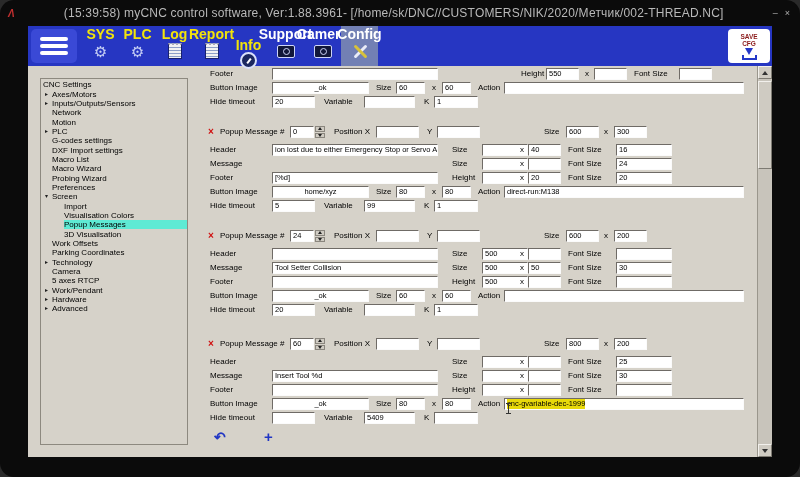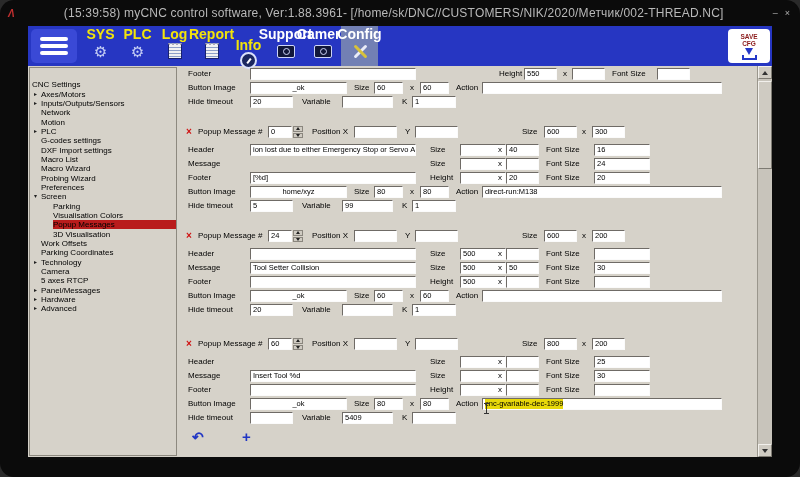--- a/index.html
+++ b/index.html
@@ -33,28 +33,28 @@
   .ticon-tools::before{background:#e9ecf8;transform:rotate(45deg);}
   .ticon-tools::after{background:#d8c23a;transform:rotate(-45deg);}
   .save-btn{width:42px;height:34px;margin:3px 2px 3px auto;background:#fff;border-radius:4px;display:flex;flex-direction:column;align-items:center;justify-content:center;}
   .save-label{font-size:6.5px;font-weight:bold;color:#8b1a1a;text-align:center;width:26px;line-height:7px;}
   .save-arrow{position:relative;width:16px;height:12px;margin-top:1px;}
   .save-arrow::before{content:'';position:absolute;left:4px;top:0;border-left:4px solid transparent;border-right:4px solid transparent;border-top:7px solid #2438c8;}
   .save-arrow::after{content:'';position:absolute;left:1px;bottom:0;width:11px;height:3px;border:2px solid #2438c8;border-top:none;}
 
   
   .content{flex:1;background:#d6d2c9;display:flex;min-height:0;}
-  .sidebar{width:148px;border:1px solid #8d897f;margin:1px;background:#d6d2c9;overflow:hidden;padding-top:12px;box-sizing:border-box;flex:0 0 auto;}
+  .sidebar{width:148px;border:1px solid #8d897f;margin:12px;background:#d6d2c9;overflow:hidden;padding-top:1px;box-sizing:border-box;flex:0 0 auto;}
   .tree-item{display:flex;align-items:center;height:9.35px;font-size:8px;color:#000;}
   .tree-item .arrow{width:7px;font-size:6px;color:#222;flex:0 0 auto;line-height:9px;}
   .tree-item.lvl0{padding-left:2px;}
   .tree-item.lvl1{padding-left:4px;}
   .tree-item.lvl2{padding-left:16px;}
   .tree-item .lblspan{flex:1;line-height:9px;white-space:nowrap;}
-  .tree-item.selected .lblspan{background:#b91c1c;}
+  .tree-item.selected .lblspan{background:#5eead4;}
 
   
   .main{flex:1;position:relative;padding:1px 0 0 6px;overflow:hidden;}
   .row{position:relative;height:14px;}
   .row>*{position:absolute;top:1px;}
   .lbl{font-size:8px;line-height:11px;color:#000;white-space:nowrap;}
   .field{height:12px;background:#fff;border:1px solid;border-color:#6f6b66 #fbfbfb #fbfbfb #6f6b66;box-sizing:border-box;font-size:7.5px;line-height:10px;padding:0 2px;white-space:nowrap;overflow:hidden;color:#000;}
   .center{text-align:center;}
   .red-x{color:#d01010;font-weight:bold;font-size:10px;line-height:12px;}
   #sections .section{margin-top:16px;}
@@ -222,21 +222,21 @@
           <div class="tree-item lvl1">
             <span class="arrow"></span>
             <span class="lblspan">Preferences</span>
           </div>
           <div class="tree-item lvl1">
             <span class="arrow">▾</span>
             <span class="lblspan">Screen</span>
           </div>
           <div class="tree-item lvl2">
             <span class="arrow"></span>
-            <span class="lblspan">Parking</span>
+            <span class="lblspan">Import</span>
           </div>
           <div class="tree-item lvl2">
             <span class="arrow"></span>
             <span class="lblspan">Visualisation Colors</span>
           </div>
           <div class="tree-item lvl2 selected">
             <span class="arrow"></span>
             <span class="lblspan">Popup Messages</span>
           </div>
           <div class="tree-item lvl2">
@@ -258,21 +258,21 @@
           <div class="tree-item lvl1">
             <span class="arrow"></span>
             <span class="lblspan">Camera</span>
           </div>
           <div class="tree-item lvl1">
             <span class="arrow"></span>
             <span class="lblspan">5 axes RTCP</span>
           </div>
           <div class="tree-item lvl1">
             <span class="arrow">▸</span>
-            <span class="lblspan">Panel/Messages</span>
+            <span class="lblspan">Work/Pendant</span>
           </div>
           <div class="tree-item lvl1">
             <span class="arrow">▸</span>
             <span class="lblspan">Hardware</span>
           </div>
           <div class="tree-item lvl1">
             <span class="arrow">▸</span>
             <span class="lblspan">Advanced</span>
           </div>
         </div>

